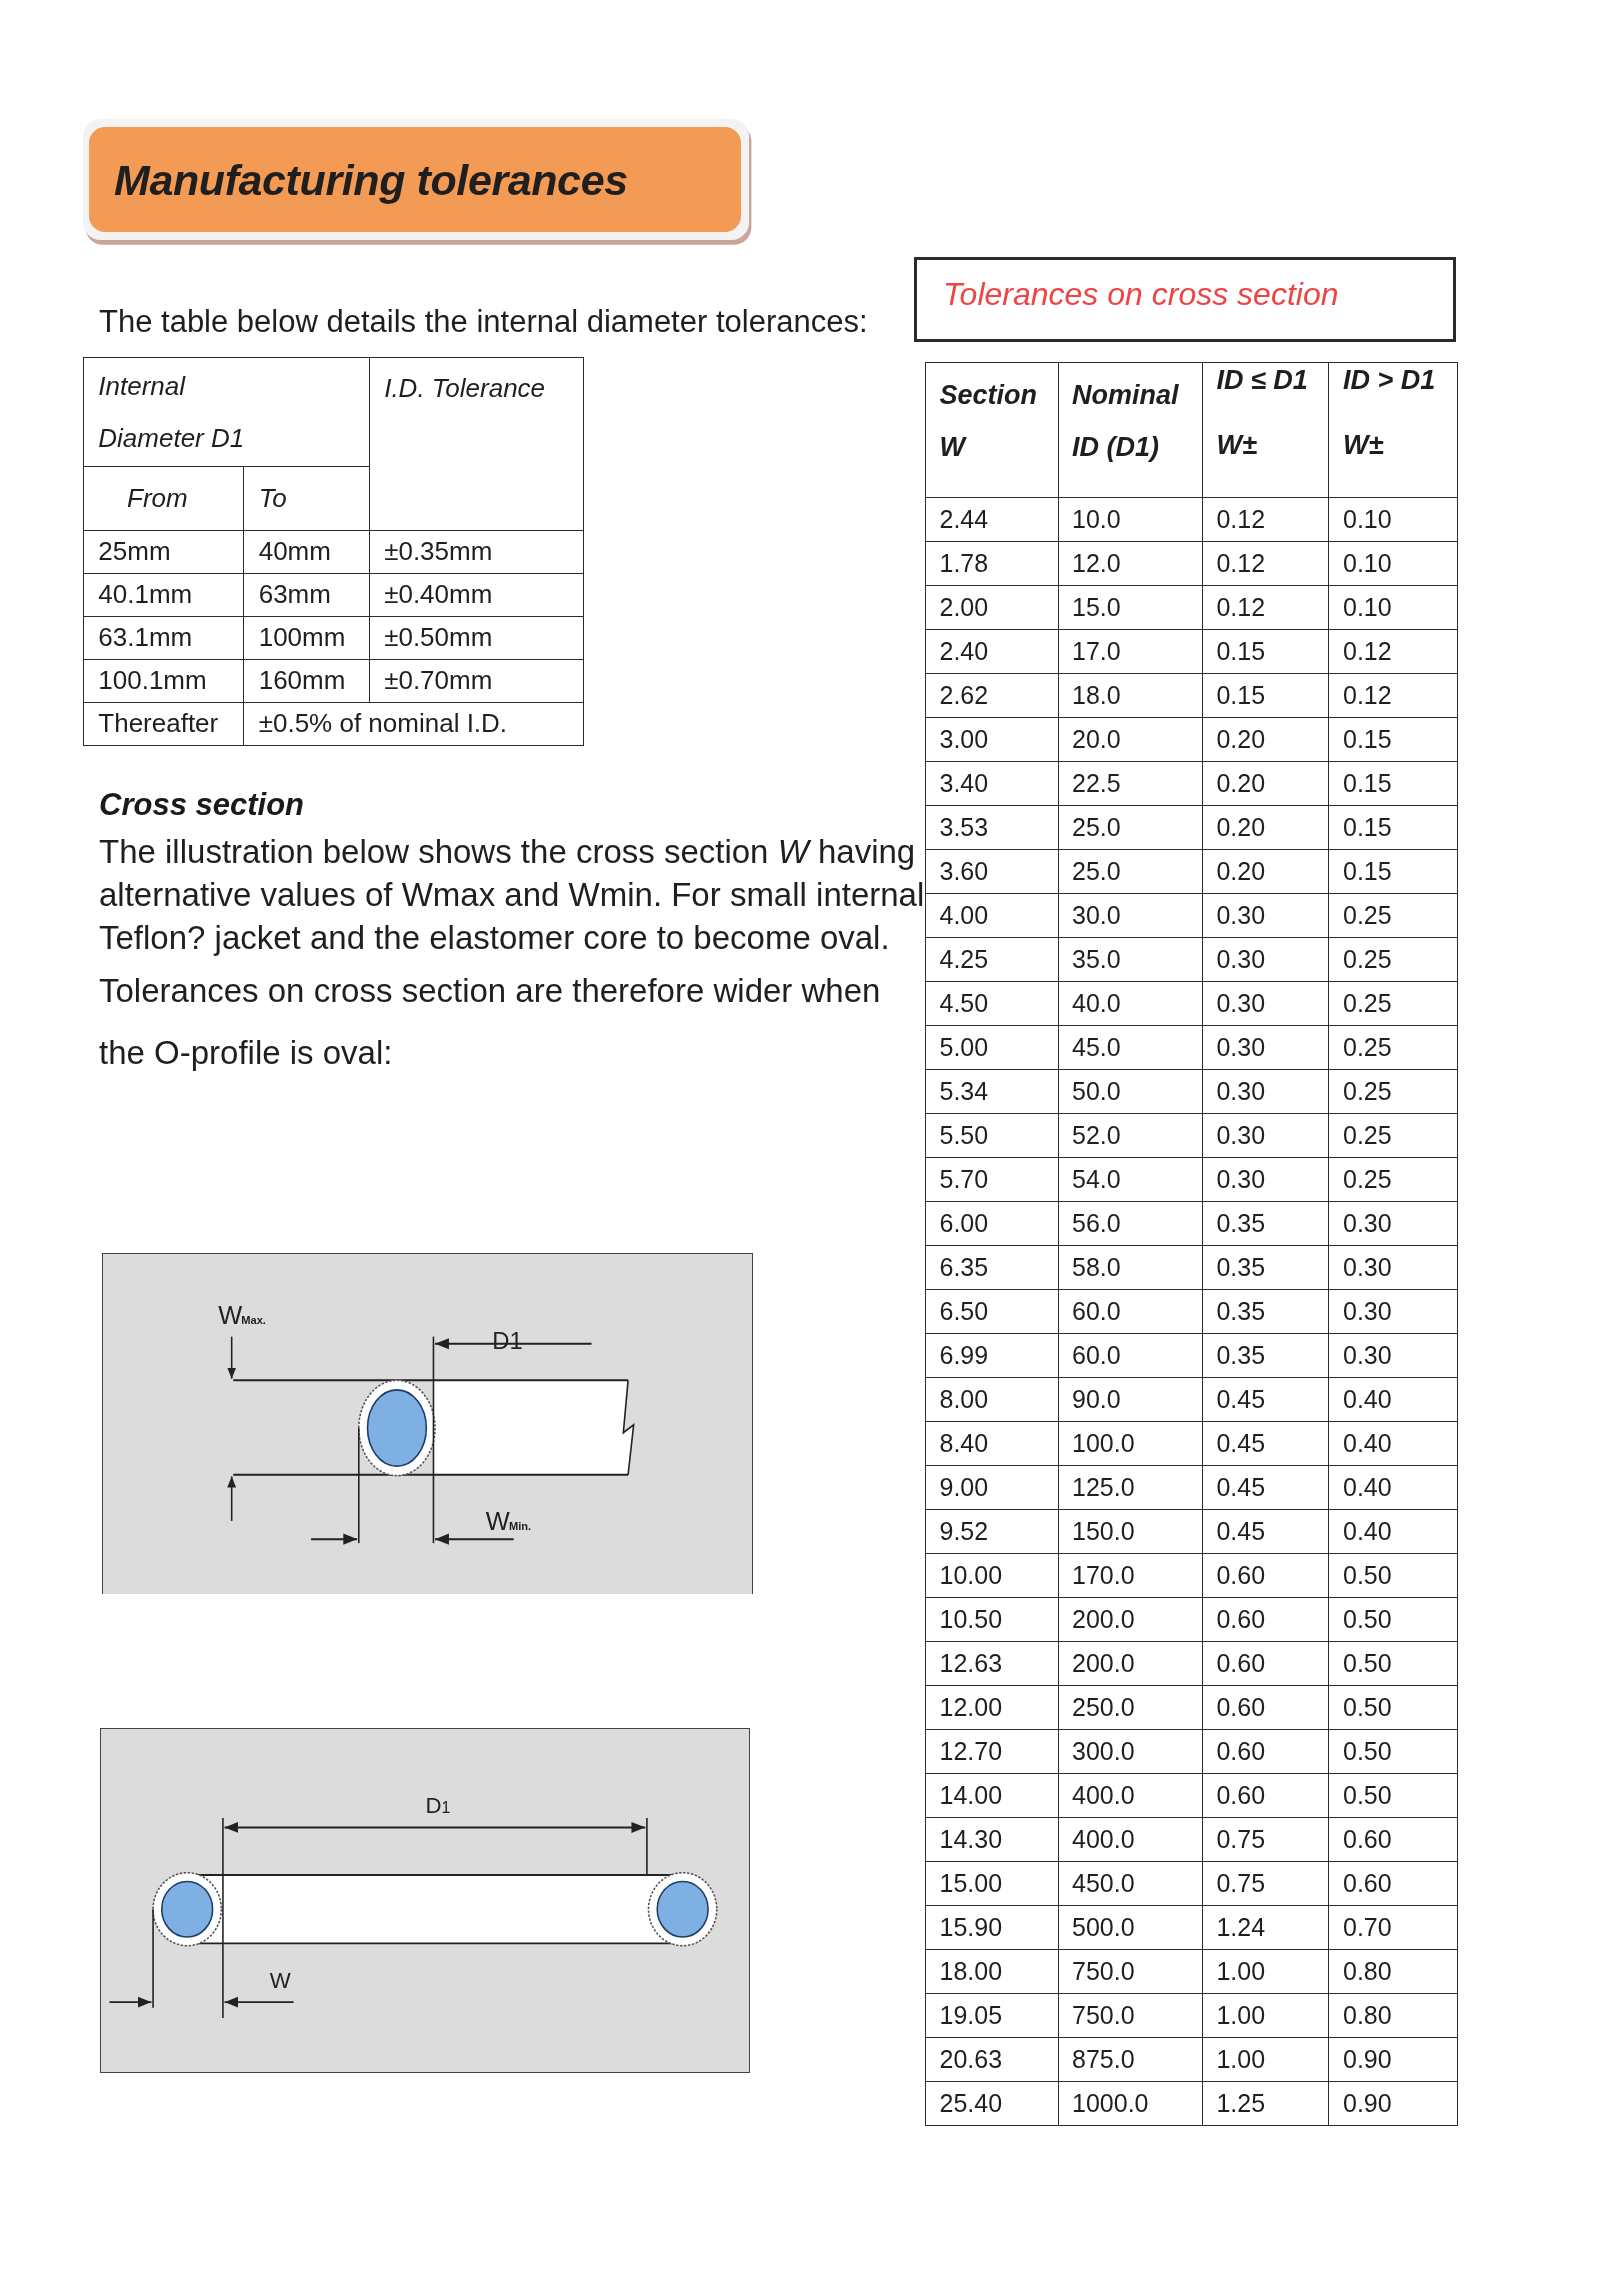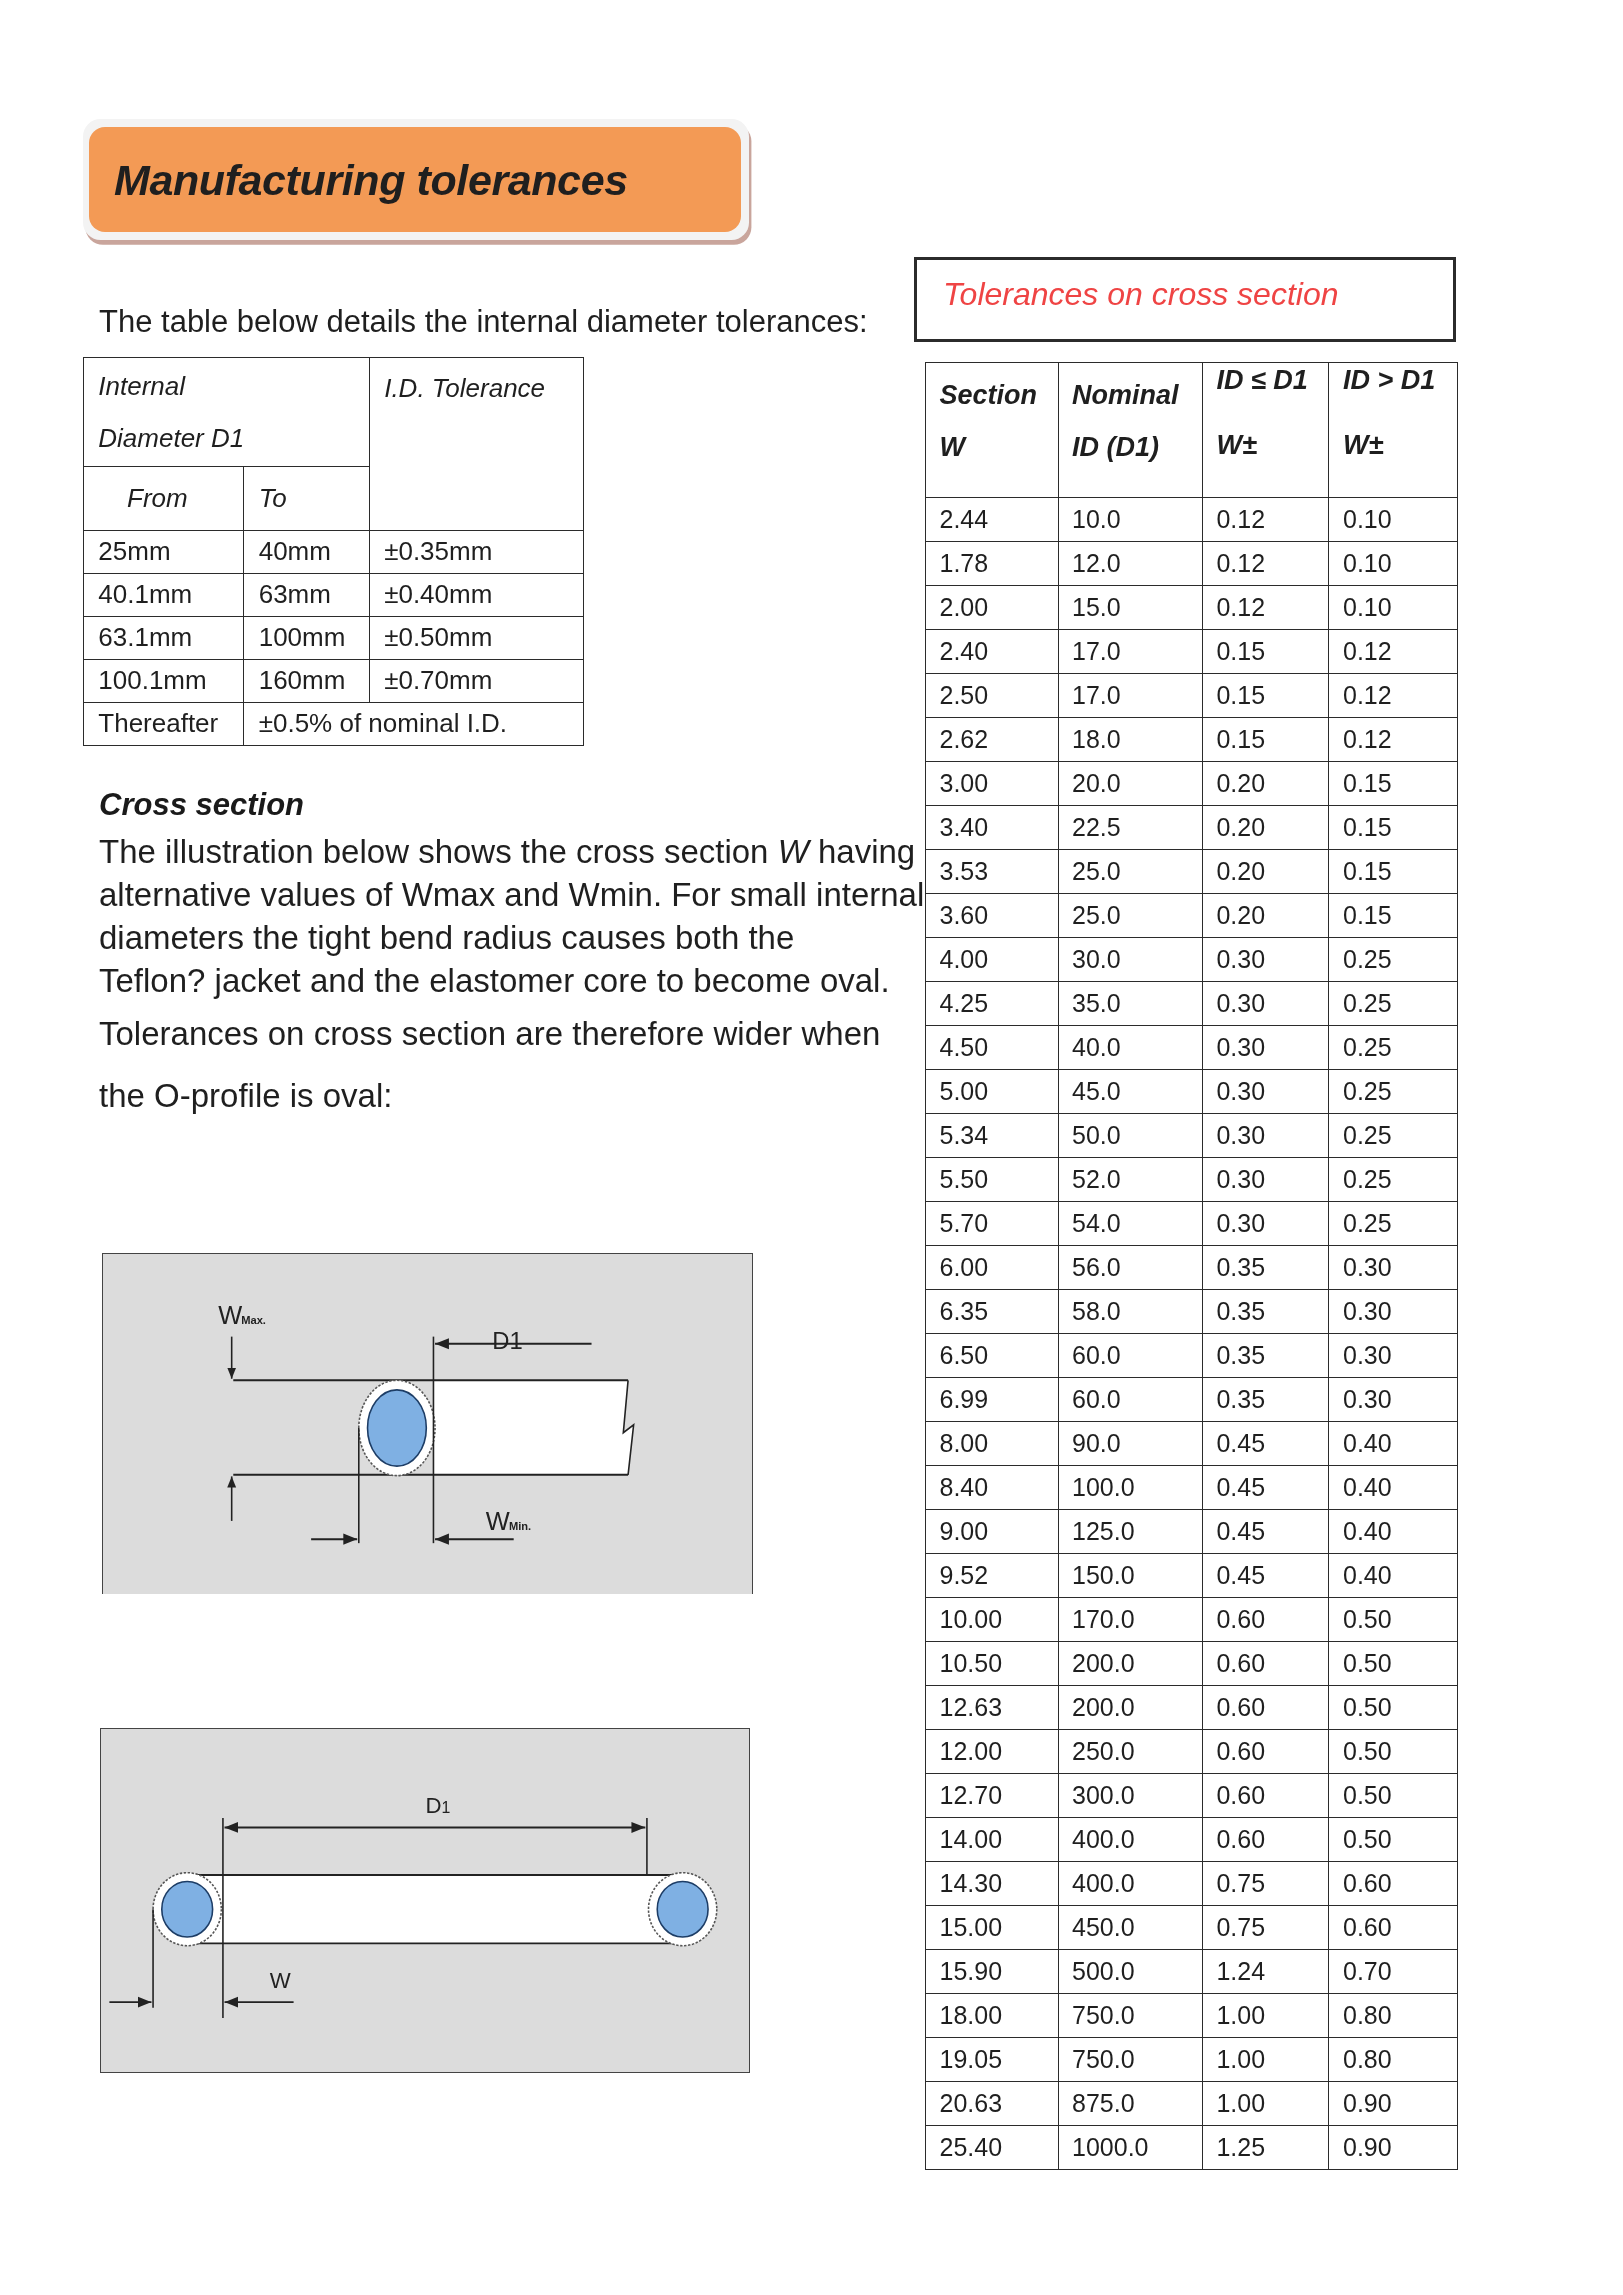--- a/index.html
+++ b/index.html
@@ -132,21 +132,20 @@
     <td class="data">Thereafter</td>
     <td class="data" colspan="2">±0.5% of nominal I.D.</td>
   </tr>
 </tbody>
   </table>
 
 <div class="abs cs-heading">Cross section</div>
 <div class="abs cs-para">
   <p><span>The illustration below shows the cross section </span><span class="w">W</span><span> having</span></p>
   <p>alternative values of Wmax and Wmin. For small internal</p>
-  <p>diameters the tight bend radius causes both the</p>
   <p>Teflon? jacket and the elastomer core to become oval.</p>
   <p class="gap1">Tolerances on cross section are therefore wider when</p>
   <p class="gap2">the O-profile is oval:</p>
 </div>
 
 <div class="abs diagram diagram-1">
   <svg width="649" height="340" viewBox="0 0 817 428">
     <defs>
       <marker id="arr" viewBox="0 0 10 10" refX="10" refY="5" markerWidth="7" markerHeight="7" orient="auto-start-reverse">
         <path d="M0,1 L10,5 L0,9 z" fill="#222"></path>
@@ -255,26 +254,20 @@
         <td>0.12</td>
         <td>0.10</td>
       </tr>
       <tr>
         <td>2.40</td>
         <td>17.0</td>
         <td>0.15</td>
         <td>0.12</td>
       </tr>
       <tr>
-        <td>2.50</td>
-        <td>17.0</td>
-        <td>0.15</td>
-        <td>0.12</td>
-      </tr>
-      <tr>
         <td>2.62</td>
         <td>18.0</td>
         <td>0.15</td>
         <td>0.12</td>
       </tr>
       <tr>
         <td>3.00</td>
         <td>20.0</td>
         <td>0.20</td>
         <td>0.15</td>

